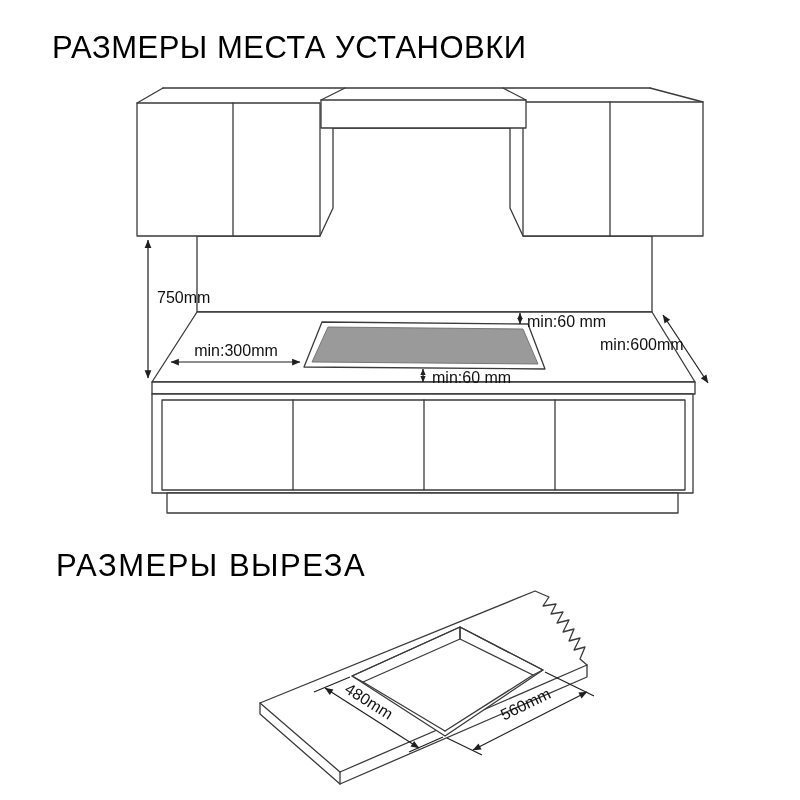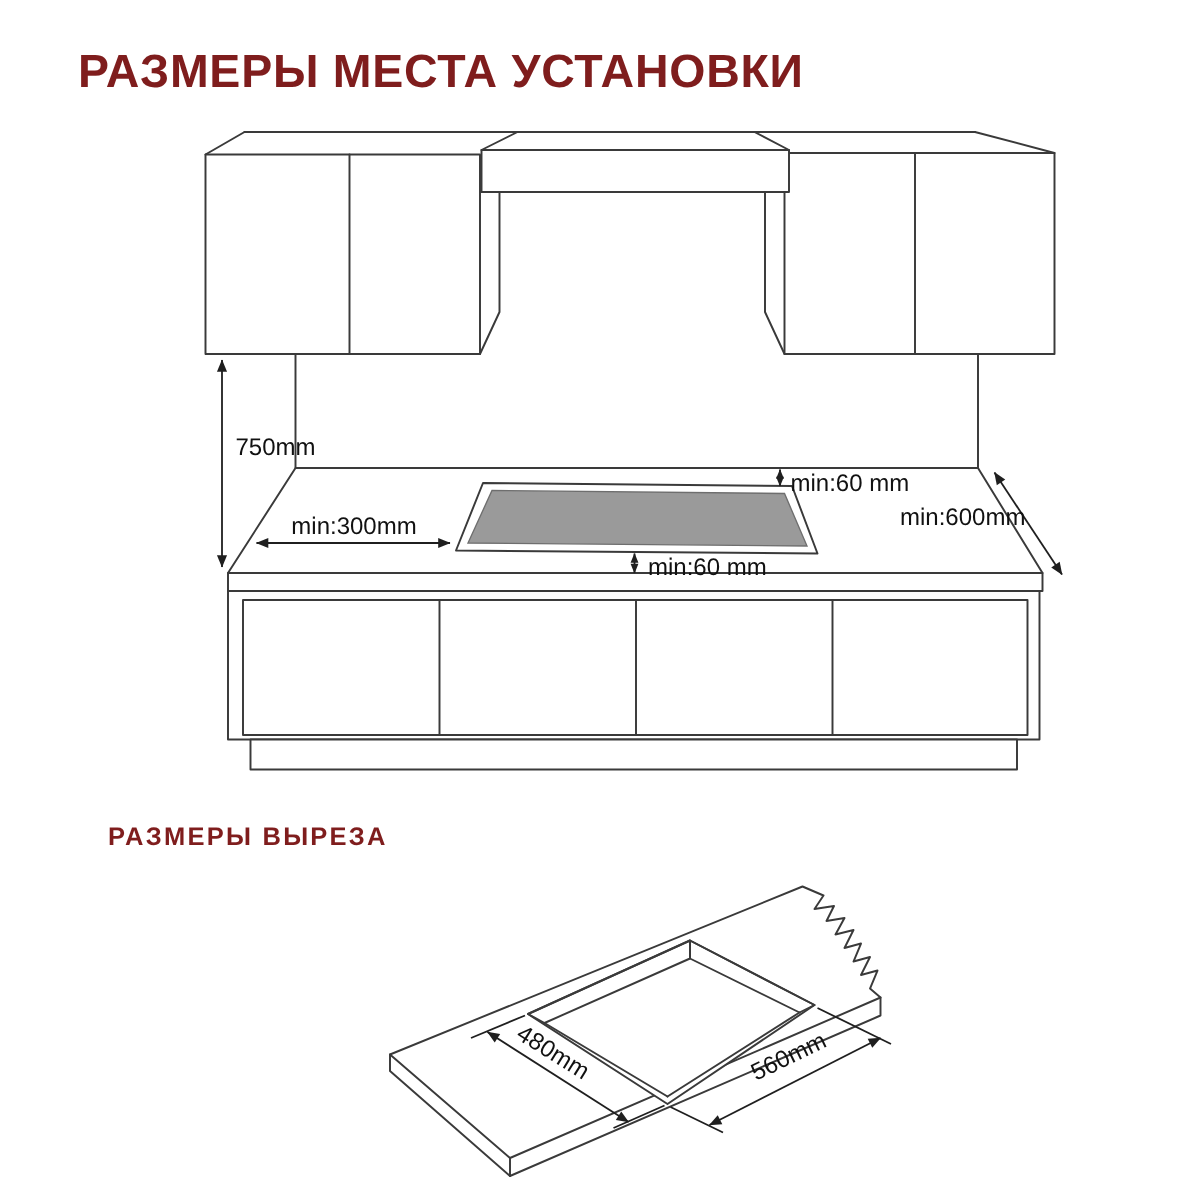--- a/index.html
+++ b/index.html
@@ -1,19 +1,19 @@
 <!DOCTYPE html>
 <html><head>
 <meta charset="utf-8">
 <style>
   html,body{margin:0;padding:0;background:#ffffff;}
   body{width:800px;height:800px;position:relative;font-family:"Liberation Sans",sans-serif;}
-  .title{position:absolute;margin:0;color:#7f1d1d;font-weight:700;white-space:nowrap;}
+  .title{position:absolute;margin:0;color:#000000;font-weight:400;white-space:nowrap;}
   #title-install{left:52px;top:30px;font-size:31px;letter-spacing:0.5px;}
-  #title-cutout{left:72px;top:548px;font-size:17px;letter-spacing:1.5px;}
+  #title-cutout{left:56px;top:548px;font-size:31px;letter-spacing:1.5px;}
   svg{position:absolute;left:0;top:0;}
   .ln{stroke:#3a3a3a;stroke-width:1.3;fill:none;stroke-linecap:round;stroke-linejoin:round;}
   .face{stroke:#3a3a3a;stroke-width:1.3;fill:#ffffff;stroke-linejoin:round;}
   .dim{stroke:#1f1f1f;stroke-width:1.2;fill:none;}
   .dimtext{font-family:"Liberation Sans",sans-serif;font-size:16px;fill:#111111;stroke:none;}
 </style>
 </head>
 <body>
 
 <h1 class="title" id="title-install">РАЗМЕРЫ МЕСТА УСТАНОВКИ</h1>

